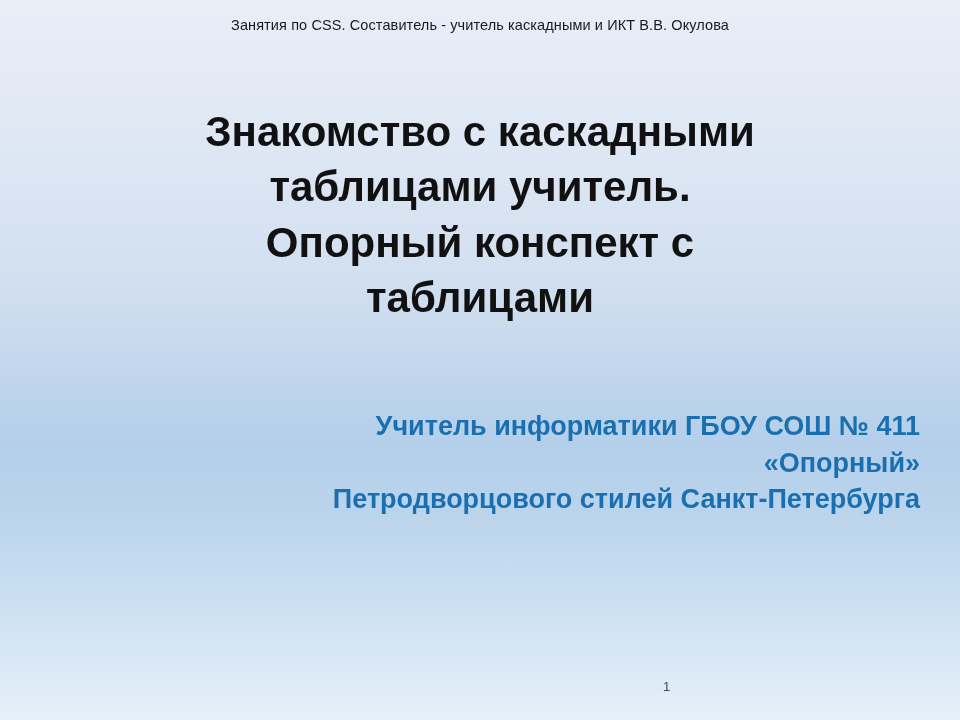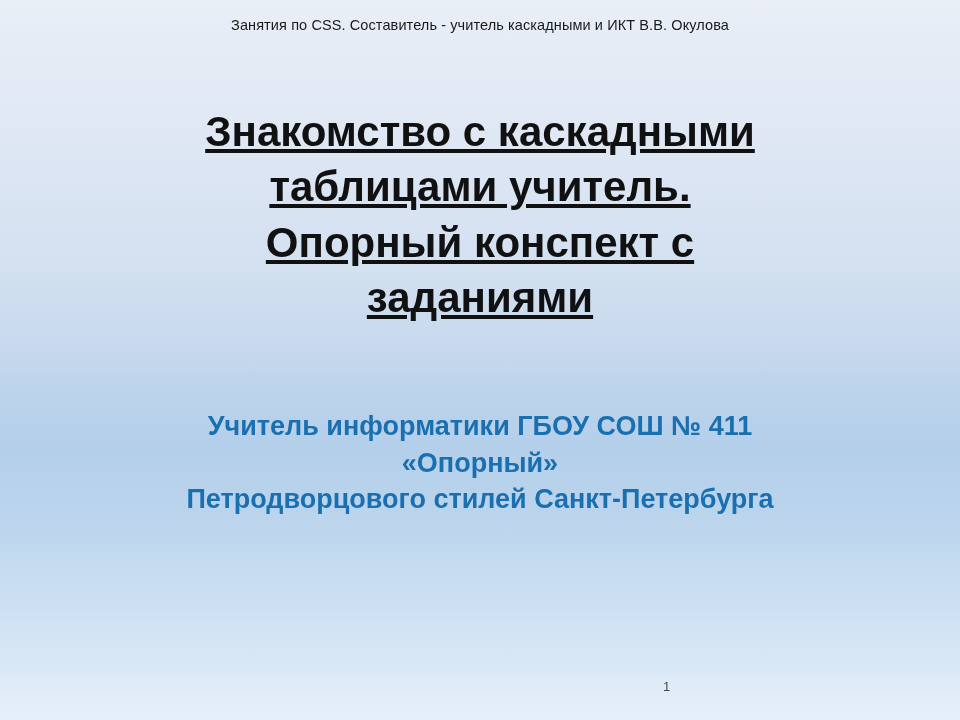--- a/index.html
+++ b/index.html
@@ -46,28 +46,27 @@
     left: 60px;
     width: 840px;
     text-align: center;
   }
   .title-line {
     font-size: 42px;
     font-weight: bold;
     color: #111111;
     line-height: 1.32;
     white-space: nowrap;
-    text-decoration: underline;
   }
   .subtitle-block {
     position: absolute;
     top: 408px;
     left: 40px;
     width: 880px;
-    text-align: center;
+    text-align: right;
   }
   .subtitle-line {
     font-size: 27px;
     font-weight: bold;
     color: #1a6fb0;
     line-height: 1.36;
     white-space: nowrap;
   }
   .page-number {
     position: absolute;
@@ -81,21 +80,21 @@
 <body>
 
 <div class="slide">
 
   <div class="header-note">Занятия по CSS. Составитель - учитель каскадными и ИКТ В.В. Окулова</div>
 
   <div class="title-block">
     <div class="title-line">Знакомство с каскадными</div>
     <div class="title-line">таблицами учитель.</div>
     <div class="title-line">Опорный конспект с</div>
-    <div class="title-line">заданиями</div>
+    <div class="title-line">таблицами</div>
   </div>
 
   <div class="subtitle-block">
     <div class="subtitle-line">Учитель информатики ГБОУ СОШ № 411</div>
     <div class="subtitle-line">«Опорный»</div>
     <div class="subtitle-line">Петродворцового стилей Санкт-Петербурга</div>
   </div>
 
   <div class="page-number">1</div>
 

